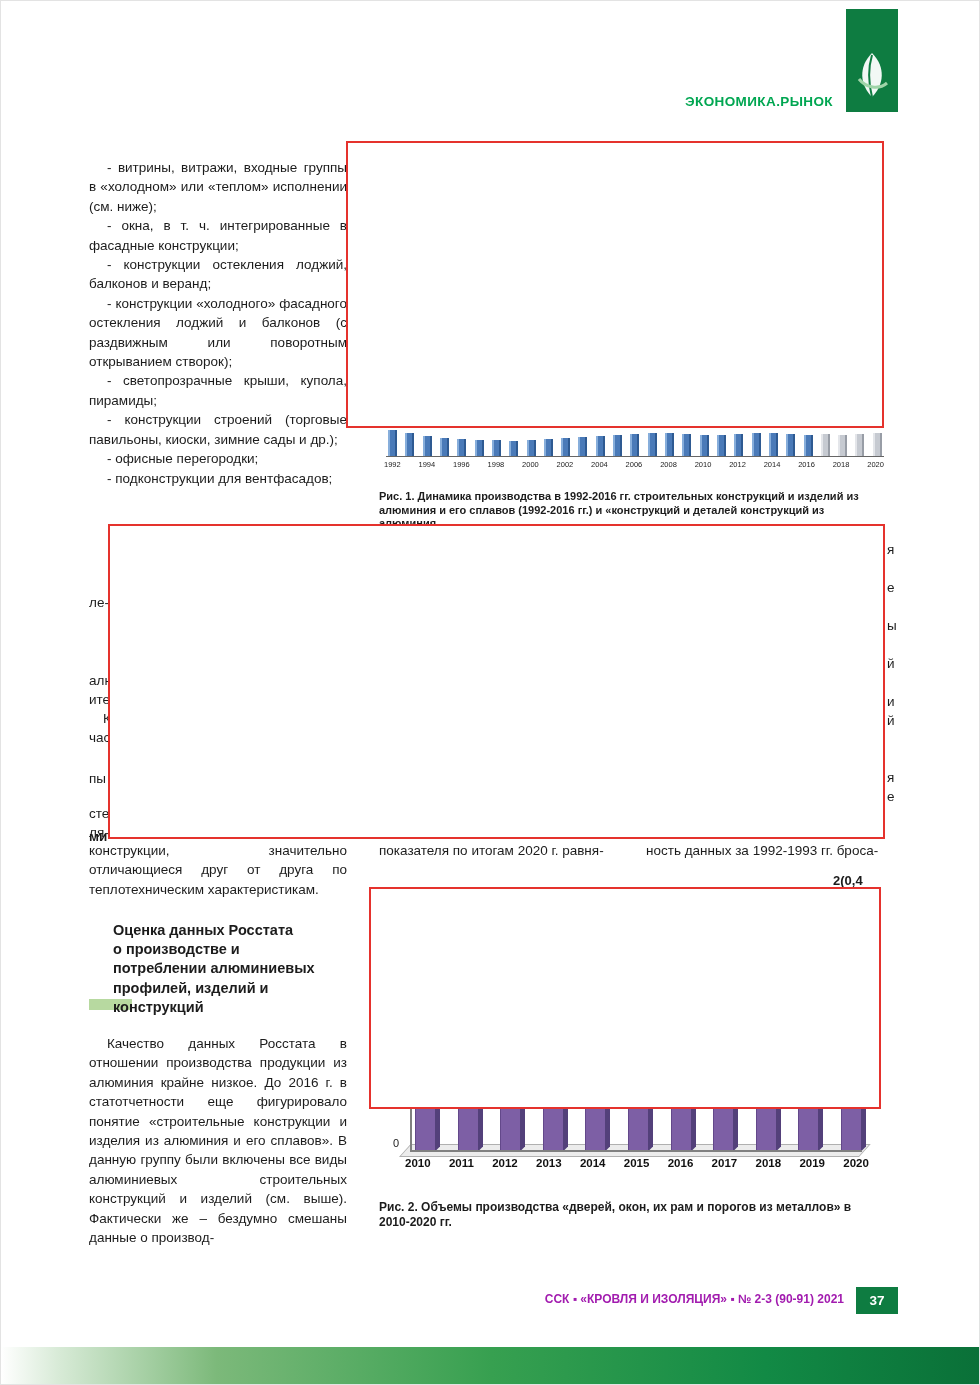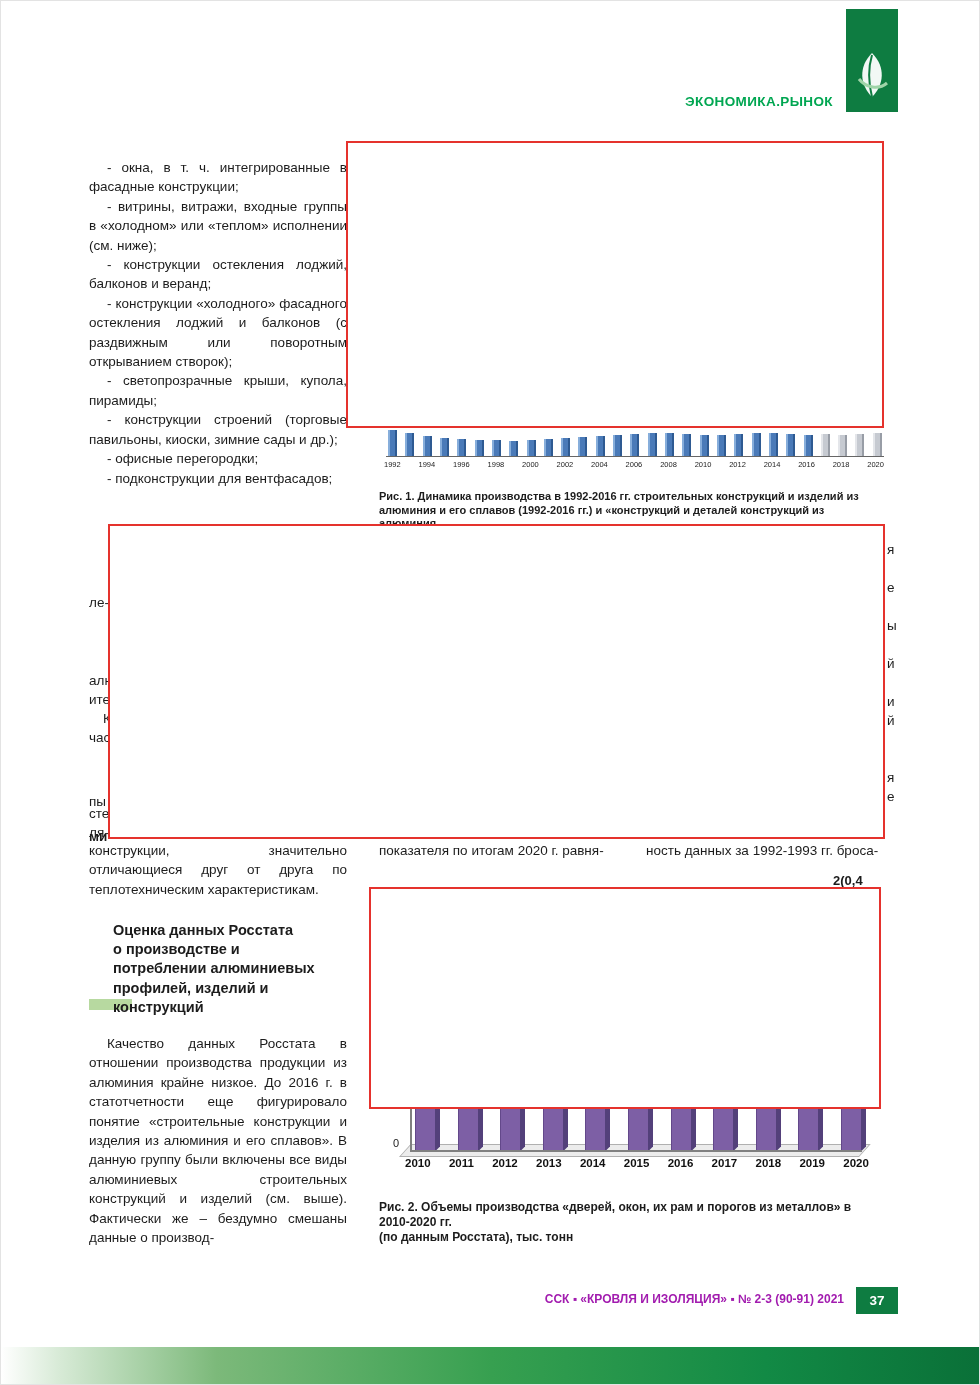--- a/index.html
+++ b/index.html
@@ -98,22 +98,22 @@
       <path d="M26 88 C14 76 12 58 26 44 C40 58 38 76 26 88 Z" fill="#ffffff" opacity="0.95"></path>
       <path d="M26 88 C22 72 23 56 26 46" stroke="#0e7c41" stroke-width="2" fill="none"></path>
       <path d="M13 70 C20 79 33 81 41 74" stroke="#9fd4a8" stroke-width="3" fill="none"></path>
     </svg>
   </div>
 
   <div class="abs section-label">ЭКОНОМИКА.РЫНОК</div>
 
   <div class="abs txt bullets">
 
-  <p>- окна, в т. ч. интегрированные в фасадные конструкции;</p>
-      <p>- витрины, витражи, входные группы в «холодном» или «теплом» исполнении (см. ниже);</p>
+  <p>- витрины, витражи, входные группы в «холодном» или «теплом» исполнении (см. ниже);</p>
+      <p>- окна, в т. ч. интегрированные в фасадные конструкции;</p>
       <p>- конструкции остекления лоджий, балконов и веранд;</p>
       <p>- конструкции «холодного» фасадного остекления лоджий и балконов (с раздвижным или поворотным открыванием створок);</p>
       <p>- светопрозрачные крыши, купола, пирамиды;</p>
       <p>- конструкции строений (торговые павильоны, киоски, зимние сады и др.);</p>
       <p>- офисные перегородки;</p>
       <p>- подконструкции для вентфасадов;</p>
     </div>
 
   <div class="abs redbox fig1box"></div>
   <div class="abs f1bars">
@@ -173,21 +173,21 @@
     </div>
 
   <div class="abs redbox midbox"></div>
   <div>
 
   <span class="fragL" style="top: 592px;">ле-</span>
       <span class="fragL" style="top: 670px;">алю</span>
       <span class="fragL" style="top: 689px;">ите</span>
       <span class="fragL" style="top: 708px; margin-left: 14px;">К С</span>
       <span class="fragL" style="top: 727px;">час</span>
-      <span class="fragL" style="top: 791px;">пы</span>
+      <span class="fragL" style="top: 768px;">пы</span>
       <span class="fragL" style="top: 826px; font-weight: bold;">ми</span>
       <span class="fragL" style="top: 803px;">сте</span>
       <span class="fragL" style="top: 822px;">ля-</span>
     </div>
   <div>
 
   <span class="fragR" style="top: 539px;">я</span>
       <span class="fragR" style="top: 577px;">е</span>
       <span class="fragR" style="top: 615px;">ы</span>
       <span class="fragR" style="top: 653px;">й</span>
@@ -240,20 +240,19 @@
       <span>2015</span>
       <span>2016</span>
       <span>2017</span>
       <span>2018</span>
       <span>2019</span>
       <span>2020</span>
     </div>
   <div class="abs f2caption">
 
   <div>Рис. 2. Объемы производства «дверей, окон, их рам и порогов из металлов» в 2010-2020 гг.</div>
-      <div>(по данным Росстата), тыс. тонн</div>
     </div>
 
   <div class="abs footerline">ССК ▪ «КРОВЛЯ И ИЗОЛЯЦИЯ» ▪ № 2-3 (90-91) 2021</div>
   <div class="abs pagenum">37</div>
   <div class="abs bottombar"></div>
 
 </div>
 
 </body></html>

